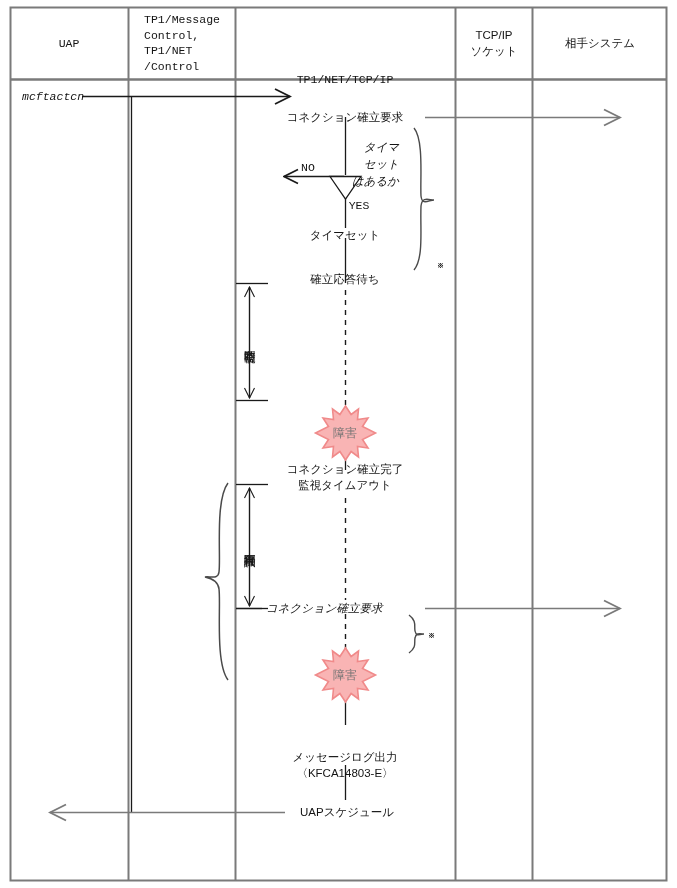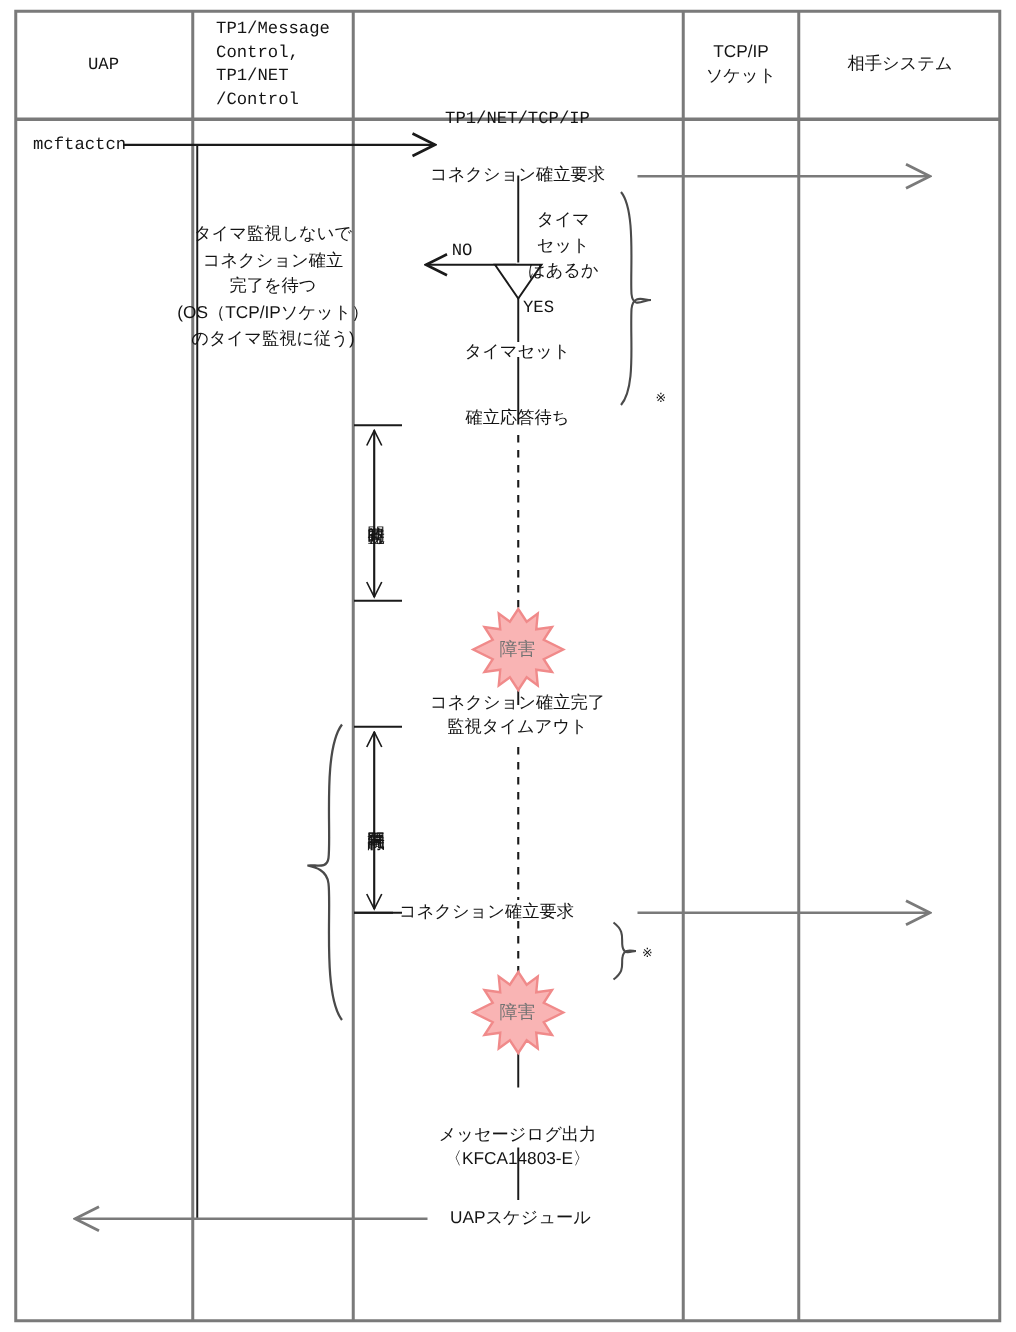--- a/index.html
+++ b/index.html
@@ -1,21 +1,21 @@
 <!DOCTYPE html>
 <html><head>
 <meta charset="utf-8">
 <style>
   html,body{margin:0;padding:0;background:#ffffff;}
   body{font-family:"Liberation Sans","DejaVu Sans",sans-serif;color:#1a1a1a;}
   #stage{position:relative;width:677px;height:888px;background:#fff;overflow:hidden;}
   #svgroot{position:absolute;left:0;top:0;width:677px;height:888px;}
   .lbl{position:absolute;font-size:11.5px;line-height:15px;letter-spacing:0px;color:#141414;white-space:pre;}
   .lbl.c{text-align:center;transform:translateX(-50%);}
-  .lbl.l{text-align:center;}
+  .lbl.l{text-align:right;font-style:italic;}
   .hdr{position:absolute;font-size:11.5px;line-height:15.5px;text-align:center;transform:translateX(-50%);color:#141414;white-space:pre;}
   .vert{position:absolute;font-size:11.5px;line-height:13.5px;text-align:center;transform:translateX(-50%);
         writing-mode:vertical-rl;text-orientation:upright;color:#141414;}
   .star-lbl{position:absolute;font-size:12px;color:#737373;transform:translate(-50%,-50%);white-space:pre;}
   .tiny{font-size:8.5px;}
   .mono{font-family:"Liberation Mono","DejaVu Sans Mono",monospace;}
 </style>
 </head>
 <body>
 
@@ -133,25 +133,20 @@
 
   <div class="lbl c" style="left:345px;top:110px;">コネクション確立要求</div>
 
   <div class="lbl l" style="left:352px;top:139px;line-height:17px;">タイマ
 セット
 はあるか</div>
 
   <div class="lbl c mono" style="left:308px;top:160px;">NO</div>
   <div class="lbl c mono" style="left:359px;top:198px;">YES</div>
 
-  <div class="lbl c" style="left:182px;top:148px;line-height:17.5px;">タイマ監視しないで
-コネクション確立
-完了を待つ
-(OS（TCP/IPソケット）
-のタイマ監視に従う)</div>
 
   <div class="lbl c" style="left:345px;top:228px;text-align:center;">タイマセット</div>
 
   <div class="lbl c" style="left:345px;top:272px;text-align:center;">確立応答待ち</div>
 
   <div class="vert" style="left:249px;top:300px;height:84px;">監視時間</div>
 
   <div class="star-lbl" style="left:345px;top:433px;">障害</div>
 
   <div class="lbl c" style="left:345px;top:461px;line-height:16px;">コネクション確立完了

